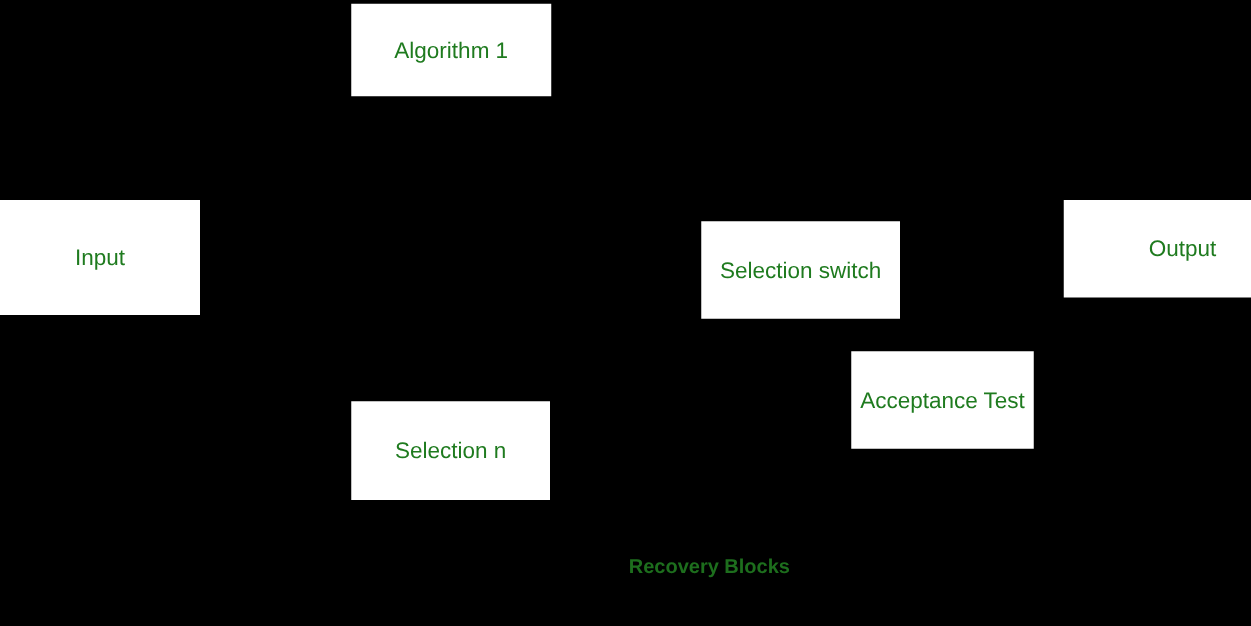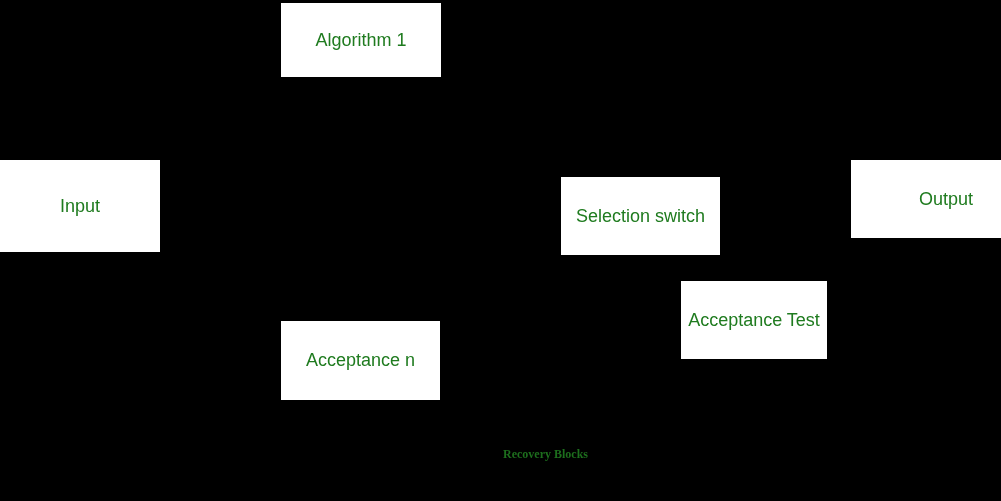--- a/index.html
+++ b/index.html
@@ -31,25 +31,24 @@
   #node-algorithm-2   { left: 281px; top: 161px; width: 160px; height: 78px; }
   #node-selection-sw  { left: 561px; top: 161px; width: 159px; height: 78px; margin-top: 16px; }
   #node-output        { left: 841px; top: 160px; width: 190px; height: 78px; margin-left: 10px; }
   #node-acceptance    { left: 681px; top: 281px; width: 146px; height: 78px; }
   #node-algorithm-n   { left: 281px; top: 321px; width: 159px; height: 79px; }
   .diagram-title {
     position: absolute;
     left: 503px;
     top: 444px;
     color: #1d6e1d;
-    font-size: 12px;
+    font-size: 16px;
     font-weight: bold;
     line-height: 20px;
     white-space: nowrap;
-    font-family: Liberation Serif, serif;
   }
 </style>
 </head>
 <body>
 
 <div class="canvas">
 
   <div class="node" id="node-algorithm-1">
     <span>Algorithm 1</span>
   </div>
@@ -65,18 +64,18 @@
 
   <div class="node" id="node-output">
     <span>Output</span>
   </div>
 
   <div class="node" id="node-acceptance">
     <span>Acceptance Test</span>
   </div>
 
   <div class="node" id="node-algorithm-n">
-    <span>Acceptance n</span>
+    <span>Selection n</span>
   </div>
 
   <div class="diagram-title">Recovery Blocks</div>
 
 </div>
 
 </body></html>

